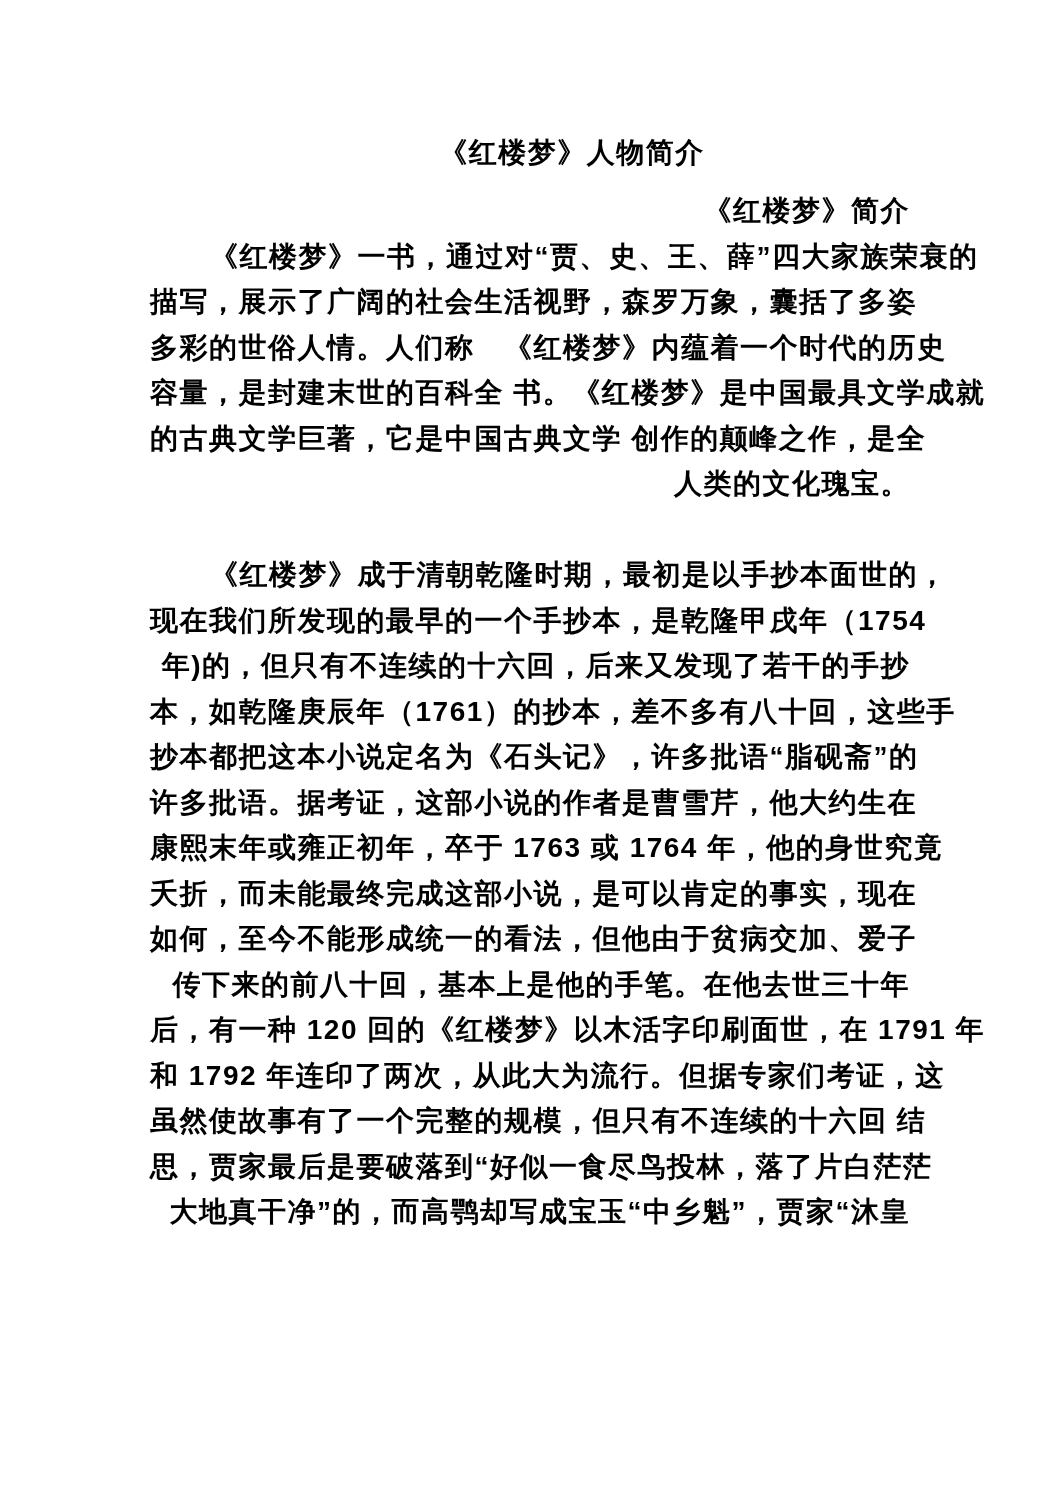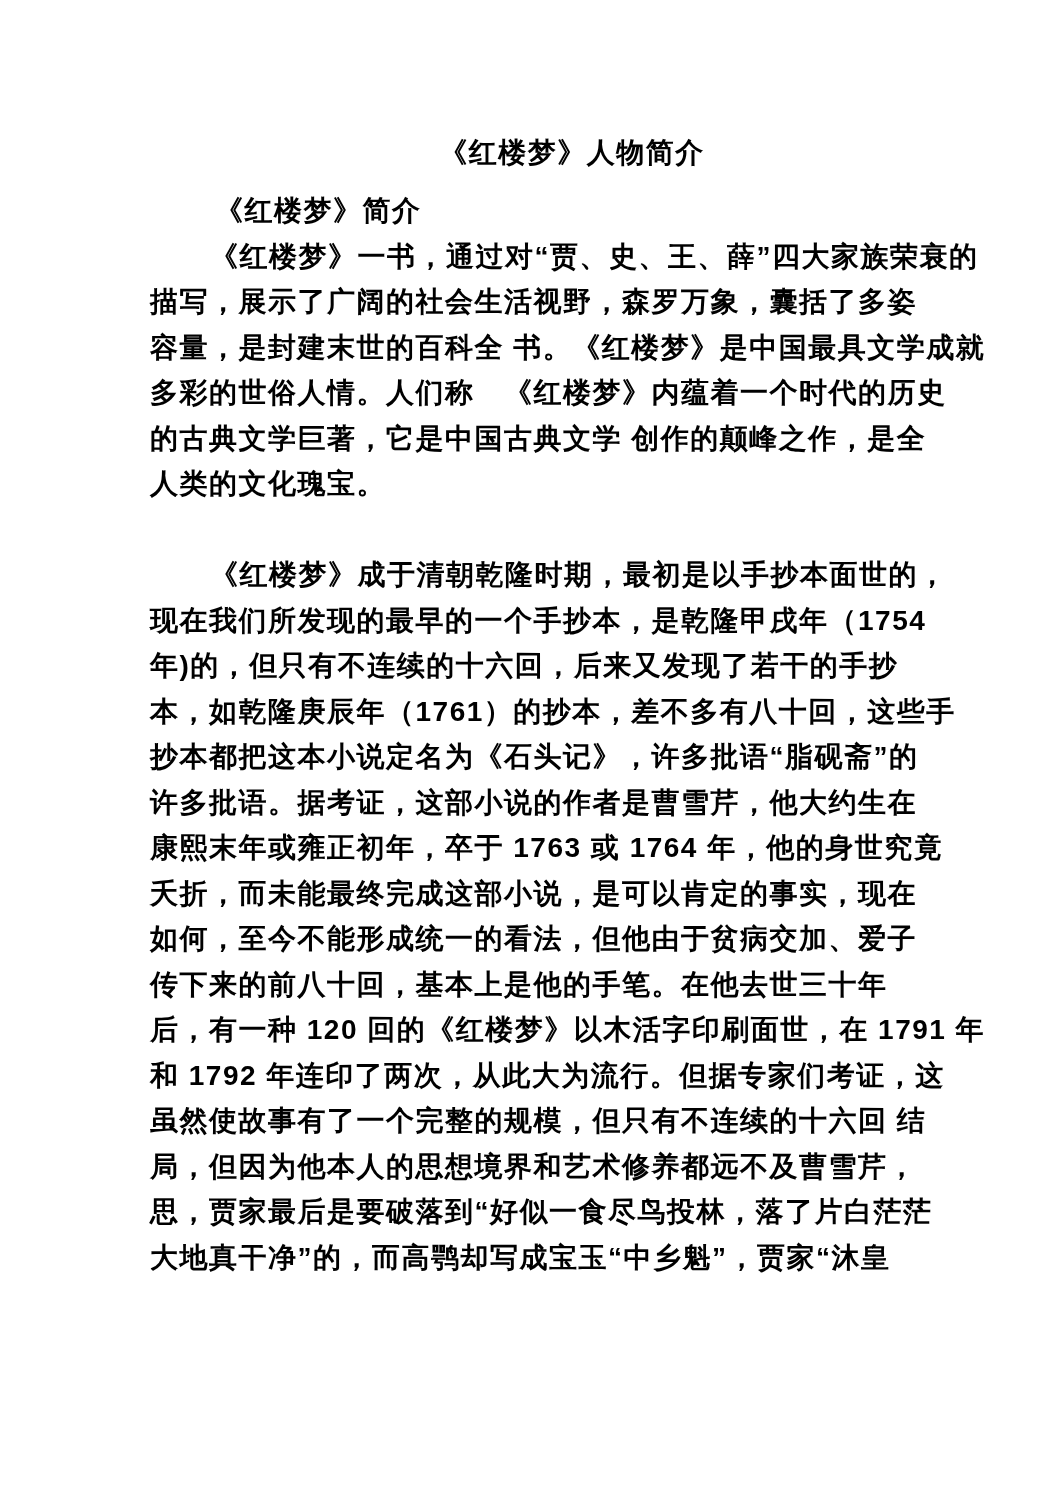--- a/index.html
+++ b/index.html
@@ -33,20 +33,21 @@
       margin-top: 12px;
       margin-left: 150px;
       width: 760px;
       font-size: 28px;
       line-height: 45.5px;
       letter-spacing: 1.5px;
     }
     .line {
       white-space: nowrap; 
       min-height: 45.5px;
+      text-align: right;
     }
     .indent {
       text-indent: 60px; 
     }
     .heading {
       text-indent: 65px;
       font-weight: 700;
     }
     .spacer {
       height: 45.5px;
@@ -58,38 +59,37 @@
 <div class="page">
 
   <h1 class="doc-title">《红楼梦》人物简介</h1>
 
   <div class="content">
 
     <div class="line heading">《红楼梦》简介</div>
 
     <div class="line indent">《红楼梦》一书，通过对“贾、史、王、薛”四大家族荣衰的</div>
     <div class="line">描写，展示了广阔的社会生活视野，森罗万象，囊括了多姿</div>
+    <div class="line">多彩的世俗人情。人们称　《红楼梦》内蕴着一个时代的历史</div>
     <div class="line">容量，是封建末世的百科全 书。《红楼梦》是中国最具文学成就</div>
-    <div class="line">多彩的世俗人情。人们称　《红楼梦》内蕴着一个时代的历史</div>
     <div class="line">的古典文学巨著，它是中国古典文学 创作的颠峰之作，是全</div>
     <div class="line">人类的文化瑰宝。</div>
 
     <div class="spacer"></div>
 
     <div class="line indent">《红楼梦》成于清朝乾隆时期，最初是以手抄本面世的，</div>
     <div class="line">现在我们所发现的最早的一个手抄本，是乾隆甲戌年（1754</div>
     <div class="line">年)的，但只有不连续的十六回，后来又发现了若干的手抄</div>
     <div class="line">本，如乾隆庚辰年（1761）的抄本，差不多有八十回，这些手</div>
     <div class="line">抄本都把这本小说定名为《石头记》，许多批语“脂砚斋”的</div>
     <div class="line">许多批语。据考证，这部小说的作者是曹雪芹，他大约生在</div>
     <div class="line">康熙末年或雍正初年，卒于 1763 或 1764 年，他的身世究竟</div>
     <div class="line">夭折，而未能最终完成这部小说，是可以肯定的事实，现在</div>
     <div class="line">如何，至今不能形成统一的看法，但他由于贫病交加、爱子</div>
     <div class="line">传下来的前八十回，基本上是他的手笔。在他去世三十年</div>
     <div class="line">后，有一种 120 回的《红楼梦》以木活字印刷面世，在 1791 年</div>
     <div class="line">和 1792 年连印了两次，从此大为流行。但据专家们考证，这</div>
     <div class="line">虽然使故事有了一个完整的规模，但只有不连续的十六回 结</div>
-    <div class="line">局，但因为他本人的思想境界和艺术修养都远不及曹雪芹，</div>
     <div class="line">思，贾家最后是要破落到“好似一食尽鸟投林，落了片白茫茫</div>
     <div class="line">大地真干净”的，而高鹗却写成宝玉“中乡魁”，贾家“沐皇</div>
 
   </div>
 </div>
 
 </body></html>

